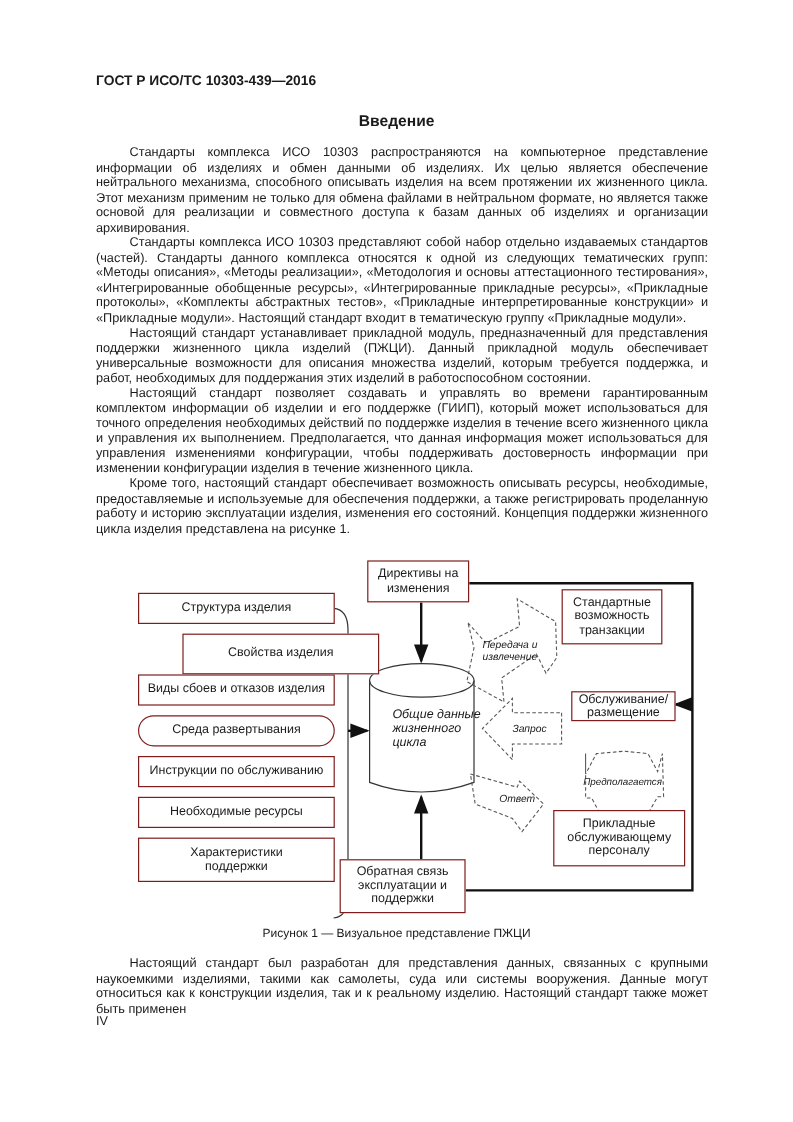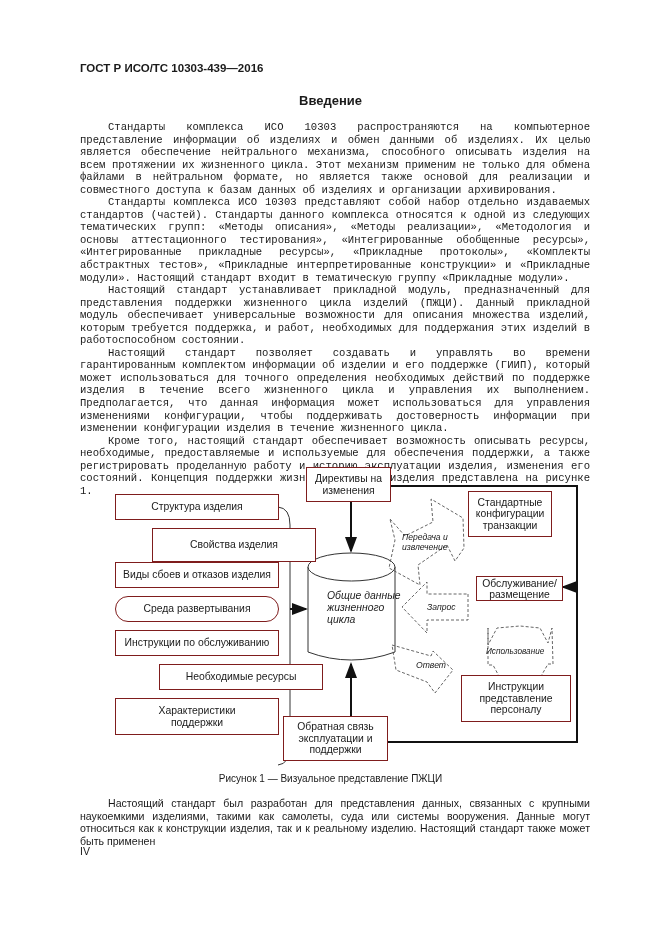--- a/index.html
+++ b/index.html
@@ -15,21 +15,21 @@
   .box { position:absolute; border:1px solid #7f1d1d; background:#fff; display:flex; align-items:center; justify-content:center;
          text-align:center; font-size:10.4px; line-height:11.5px; box-sizing:border-box; }
   .lbl { position:absolute; font-size:8.6px; text-align:left; line-height:10px; background:transparent;font-style:italic; }
 </style>
 </head>
 <body>
 
 <div class="hdr">ГОСТ Р ИСО/ТС 10303-439—2016</div>
 <div class="title">Введение</div>
 
-<div class="text" style="top:121px;font-family:Liberation Mono, monospace;">
+<div class="text" style="top:121px;">
   <p>Стандарты комплекса ИСО 10303 распространяются на компьютерное представление информации об изделиях и обмен данными об изделиях. Их целью является обеспечение нейтрального механизма, способного описывать изделия на всем протяжении их жизненного цикла. Этот механизм применим не только для обмена файлами в нейтральном формате, но является также основой для реализации и совместного доступа к базам данных об изделиях и организации архивирования.</p>
   <p>Стандарты комплекса ИСО 10303 представляют собой набор отдельно издаваемых стандартов (частей). Стандарты данного комплекса относятся к одной из следующих тематических групп: «Методы описания», «Методы реализации», «Методология и основы аттестационного тестирования», «Интегрированные обобщенные ресурсы», «Интегрированные прикладные ресурсы», «Прикладные протоколы», «Комплекты абстрактных тестов», «Прикладные интерпретированные конструкции» и «Прикладные модули». Настоящий стандарт входит в тематическую группу «Прикладные модули».</p>
   <p>Настоящий стандарт устанавливает прикладной модуль, предназначенный для представления поддержки жизненного цикла изделий (ПЖЦИ). Данный прикладной модуль обеспечивает универсальные возможности для описания множества изделий, которым требуется поддержка, и работ, необходимых для поддержания этих изделий в работоспособном состоянии.</p>
   <p>Настоящий стандарт позволяет создавать и управлять во времени гарантированным комплектом информации об изделии и его поддержке (ГИИП), который может использоваться для точного определения необходимых действий по поддержке изделия в течение всего жизненного цикла и управления их выполнением. Предполагается, что данная информация может использоваться для управления изменениями конфигурации, чтобы поддерживать достоверность информации при изменении конфигурации изделия в течение жизненного цикла.</p>
   <p>Кроме того, настоящий стандарт обеспечивает возможность описывать ресурсы, необходимые, предоставляемые и используемые для обеспечения поддержки, а также регистрировать проделанную работу и историю эксплуатации изделия, изменения его состояний. Концепция поддержки жизненного цикла изделия представлена на рисунке 1.</p>
 </div>
 
 <svg width="661" height="935">
   <defs>
     <marker id="ah" markerWidth="8" markerHeight="8" refX="7" refY="4" orient="auto">
@@ -61,36 +61,36 @@
 
     <path d="M488,628 L488,645 L497,628 L520,626 L540,628 L548,643 L552,628 L553,664 L548,664 L540,678 L520,680 L500,678 L493,665 L488,665 z"></path>
   </g>
 </svg>
 
 <div class="box" style="left:115px;top:494px;width:164px;height:26px;">Структура изделия</div>
 <div class="box" style="left:115px;top:528px;width:164px;height:34px;margin-left:37px;">Свойства изделия</div>
 <div class="box" style="left:115px;top:562px;width:164px;height:26px;">Виды сбоев и отказов изделия</div>
 <div class="box" style="left:115px;top:596px;width:164px;height:26px;border-radius:13px;">Среда развертывания</div>
 <div class="box" style="left:115px;top:630px;width:164px;height:26px;">Инструкции по обслуживанию</div>
-<div class="box" style="left:115px;top:664px;width:164px;height:26px;margin-left:44px;">Необходимые ресурсы</div>
+<div class="box" style="left:115px;top:664px;width:164px;height:26px;">Необходимые ресурсы</div>
 <div class="box" style="left:115px;top:698px;width:164px;height:37px;padding:0 30px;">Характеристики поддержки</div>
 
 <div class="lbl" style="left:310px;top:590px;width:83px;font-size:10.4px;line-height:11.8px;margin-left:17px;">Общие данные жизненного цикла</div>
 
 <div class="box" style="left:306px;top:467px;width:85px;height:35px;padding:0 4px;">Директивы на изменения</div>
 <div class="box" style="left:283px;top:716px;width:105px;height:45px;padding:0 10px;">Обратная связь эксплуатации и поддержки</div>
 
-<div class="box" style="left:468px;top:491px;width:84px;height:46px;padding:0 3px;">Стандартные конфигурации транзакции</div>
+<div class="box" style="left:468px;top:491px;width:84px;height:46px;padding:0 3px;">Стандартные возможность транзакции</div>
 <div class="box" style="left:476px;top:576px;width:87px;height:25px;line-height:11px;padding:0 14px;">Обслуживание/ размещение</div>
-<div class="box" style="left:461px;top:675px;width:110px;height:47px;padding:0 6px;">Инструкции представление персоналу</div>
+<div class="box" style="left:461px;top:675px;width:110px;height:47px;padding:0 6px;">Прикладные обслуживающему персоналу</div>
 
 <div class="lbl" style="left:402px;top:532px;width:50px;">Передача и извлечение</div>
 <div class="lbl" style="left:427px;top:602px;width:40px;">Запрос</div>
 <div class="lbl" style="left:400px;top:660px;width:32px;margin-left:16px;">Ответ</div>
-<div class="lbl" style="left:486px;top:647px;width:68px;font-size:8.2px;">Использование</div>
+<div class="lbl" style="left:486px;top:647px;width:68px;font-size:8.2px;">Предполагается</div>
 
 <div class="caption">Рисунок 1 — Визуальное представление ПЖЦИ</div>
 
 <div class="text" style="top:797px;">
   <p>Настоящий стандарт был разработан для представления данных, связанных с крупными наукоемкими изделиями, такими как самолеты, суда или системы вооружения. Данные могут относиться как к конструкции изделия, так и к реальному изделию. Настоящий стандарт также может быть применен</p>
 </div>
 
 <div class="pagenum">IV</div>
 
 </body></html>

